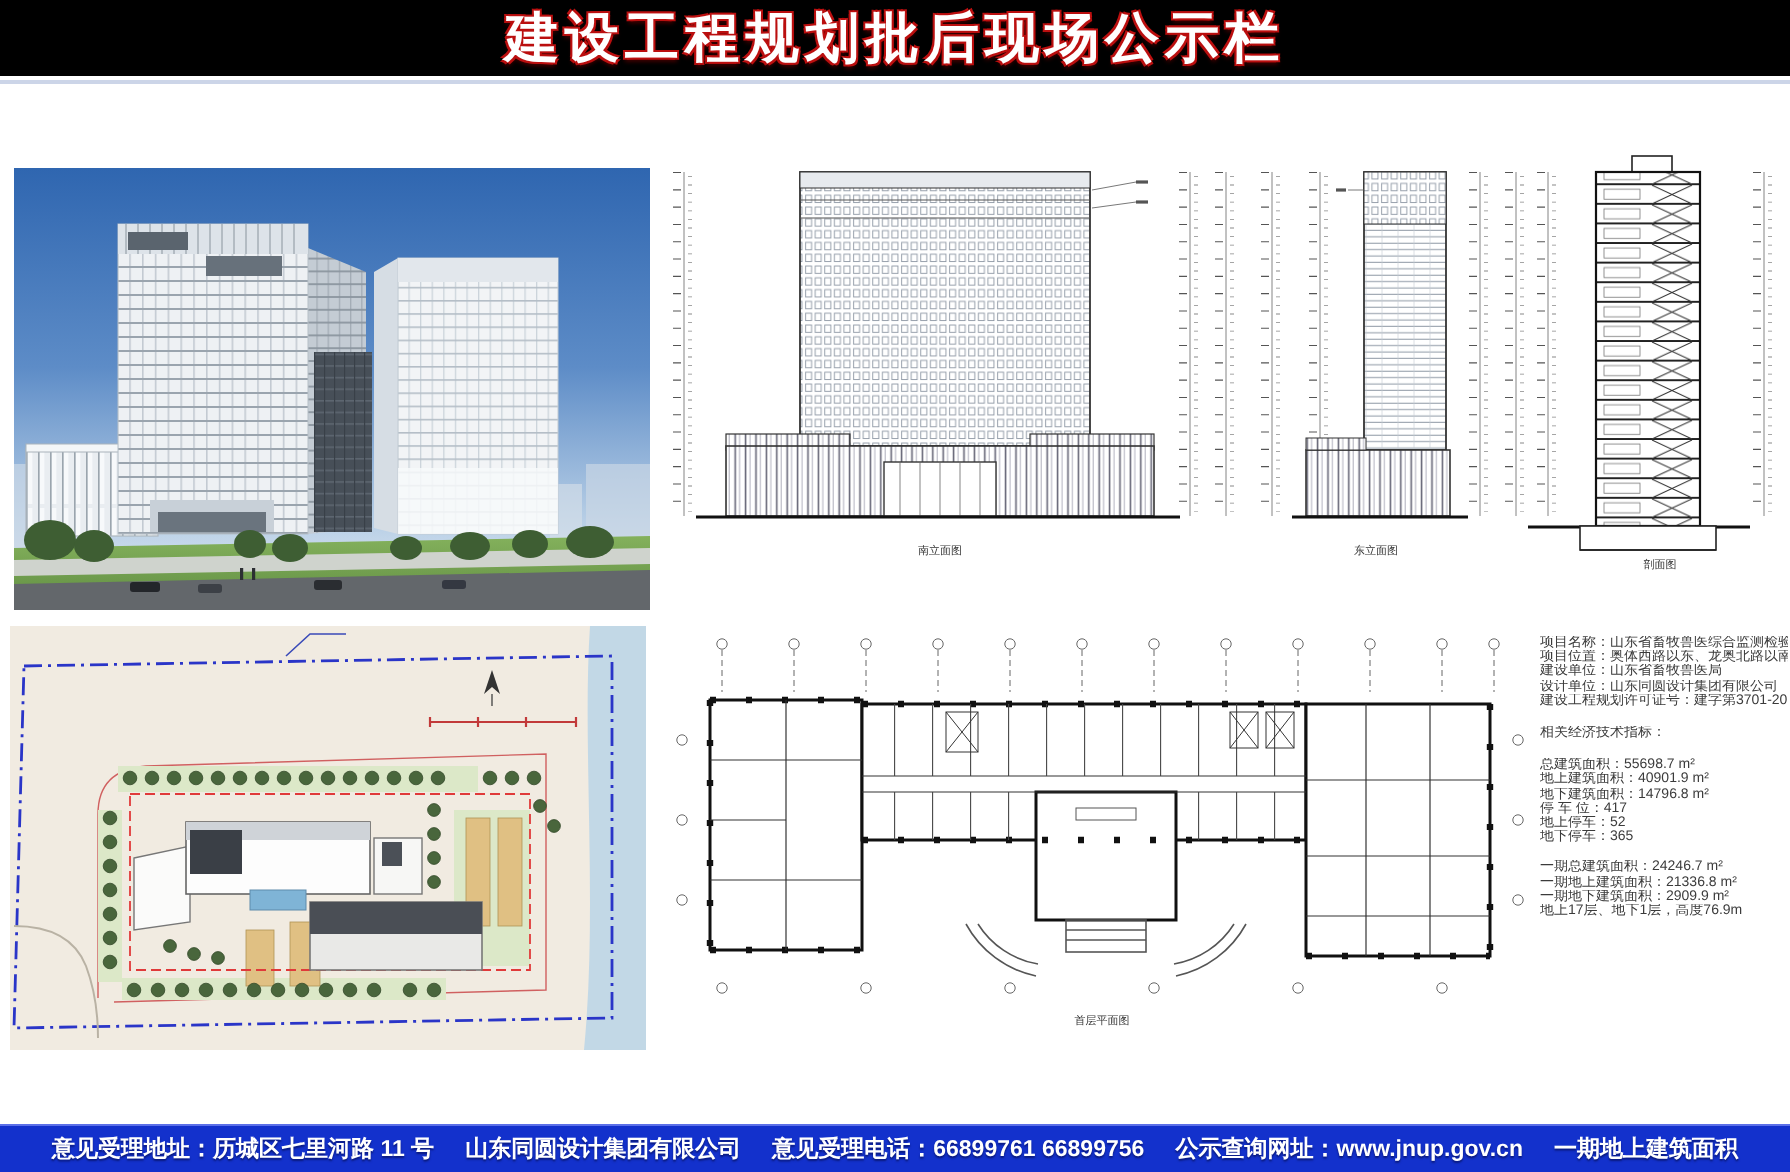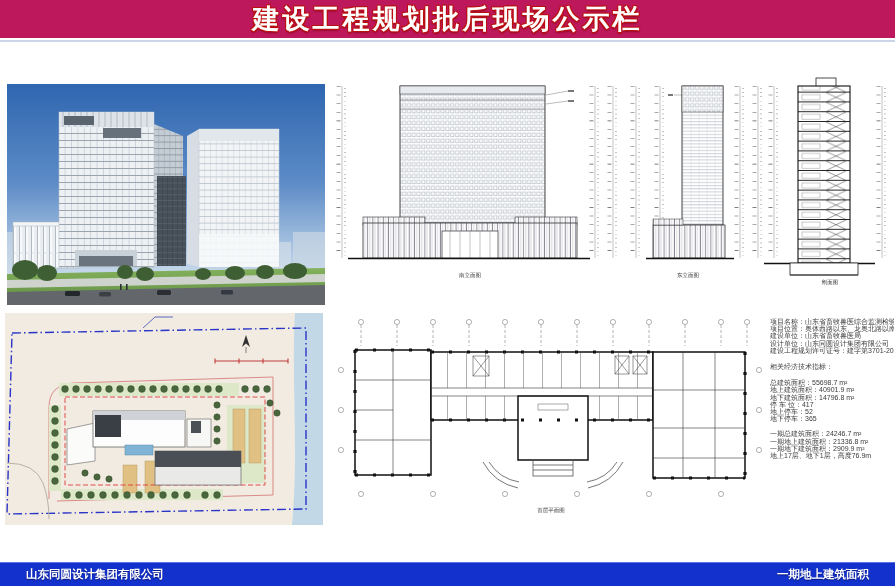--- a/index.html
+++ b/index.html
@@ -3,21 +3,21 @@
 <meta charset="utf-8">
 <style>
   html,body{margin:0;padding:0;background:#e8e8e8;}
   *{box-sizing:border-box;}
   #board{
     position:relative;width:895px;height:586px;background:#ffffff;
     font-family:"Liberation Sans",sans-serif;overflow:hidden;margin:0 auto;
   }
   
   .topbar{
-    position:absolute;left:0;top:0;width:895px;height:38px;background:#be185d;
+    position:absolute;left:0;top:0;width:895px;height:38px;background:#000000;
     display:flex;align-items:center;justify-content:center;
   }
   .topbar .title{
     color:#fff;font-size:27px;font-weight:bold;letter-spacing:3px;
     text-shadow:-1px -1px 0 #bb0f0f,1px -1px 0 #bb0f0f,-1px 1px 0 #bb0f0f,1px 1px 0 #bb0f0f,0 2px 2px rgba(120,0,0,.6);
     white-space:nowrap;
   }
   .header-rule{position:absolute;left:0;top:40px;width:895px;height:2px;background:#ccd5e8;}
   .bottombar{
     position:absolute;left:0;bottom:0;width:895px;height:24px;background:#1331cc;
@@ -481,17 +481,20 @@
     </div>
     <div class="grp">
       <div class="line">一期总建筑面积：24246.7 m²</div>
       <div class="line">一期地上建筑面积：21336.8 m²</div>
       <div class="line">一期地下建筑面积：2909.9 m²</div>
       <div class="line">地上17层、地下1层，高度76.9m</div>
     </div>
   </div>
 
   <div class="bottombar">
+    <span>意见受理地址：历城区七里河路 11 号</span>
     <span>山东同圆设计集团有限公司</span>
+    <span>意见受理电话：66899761  66899756</span>
+    <span>公示查询网址：www.jnup.gov.cn</span>
     <span>一期地上建筑面积</span>
   </div>
 
 </div>
 
 </body></html>

